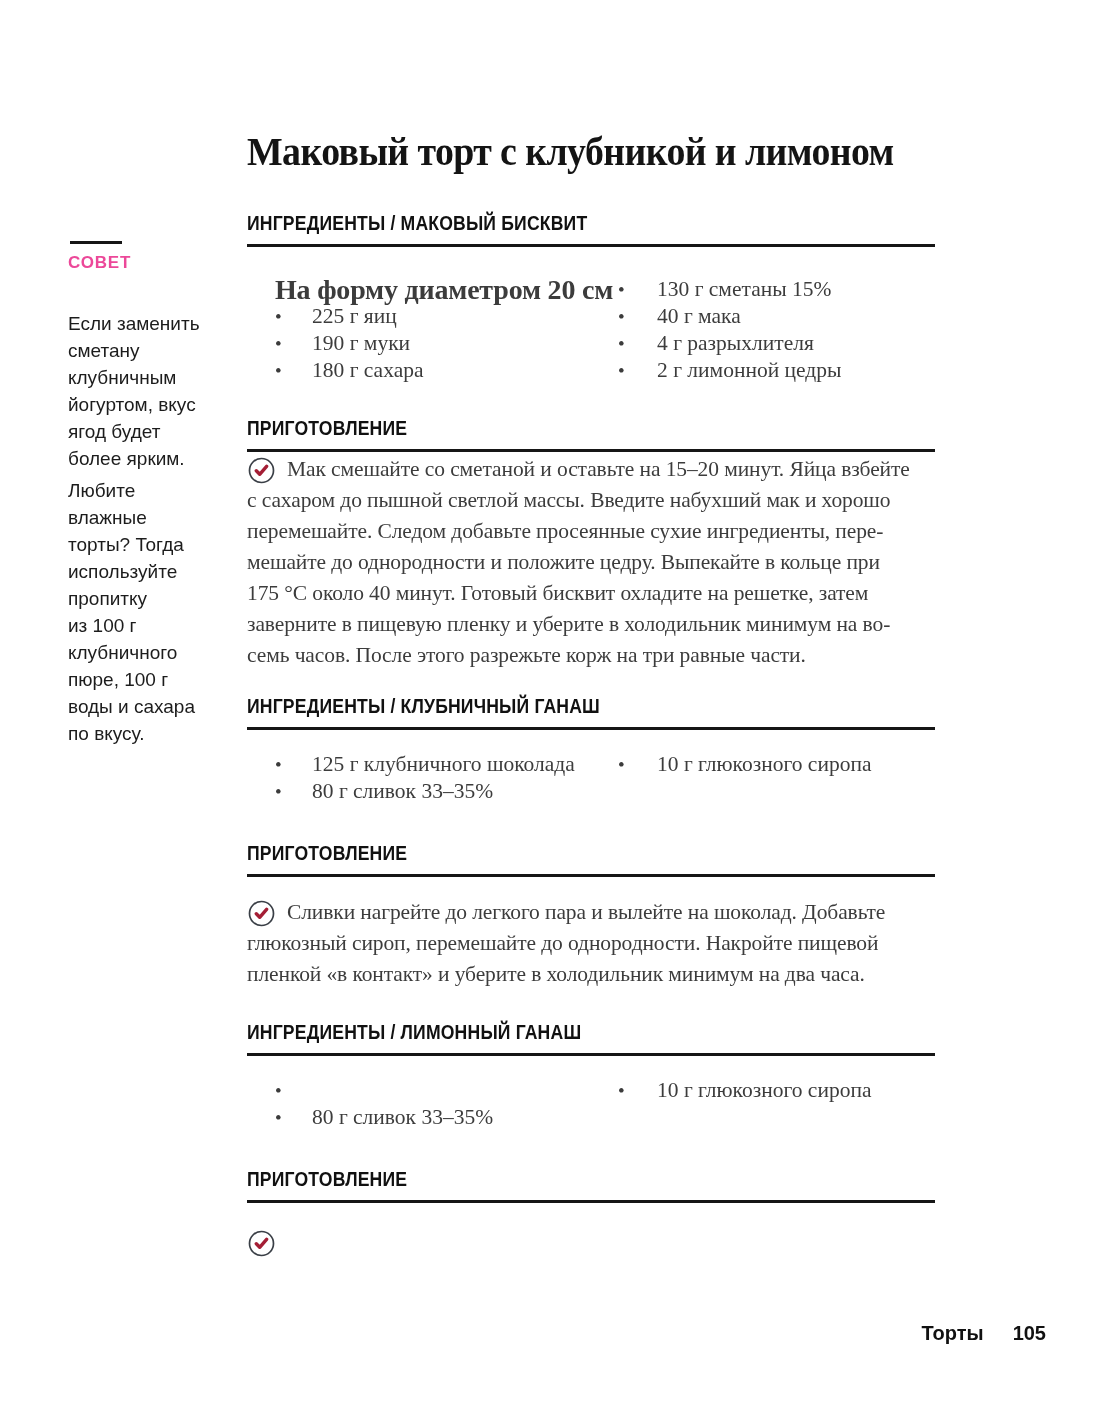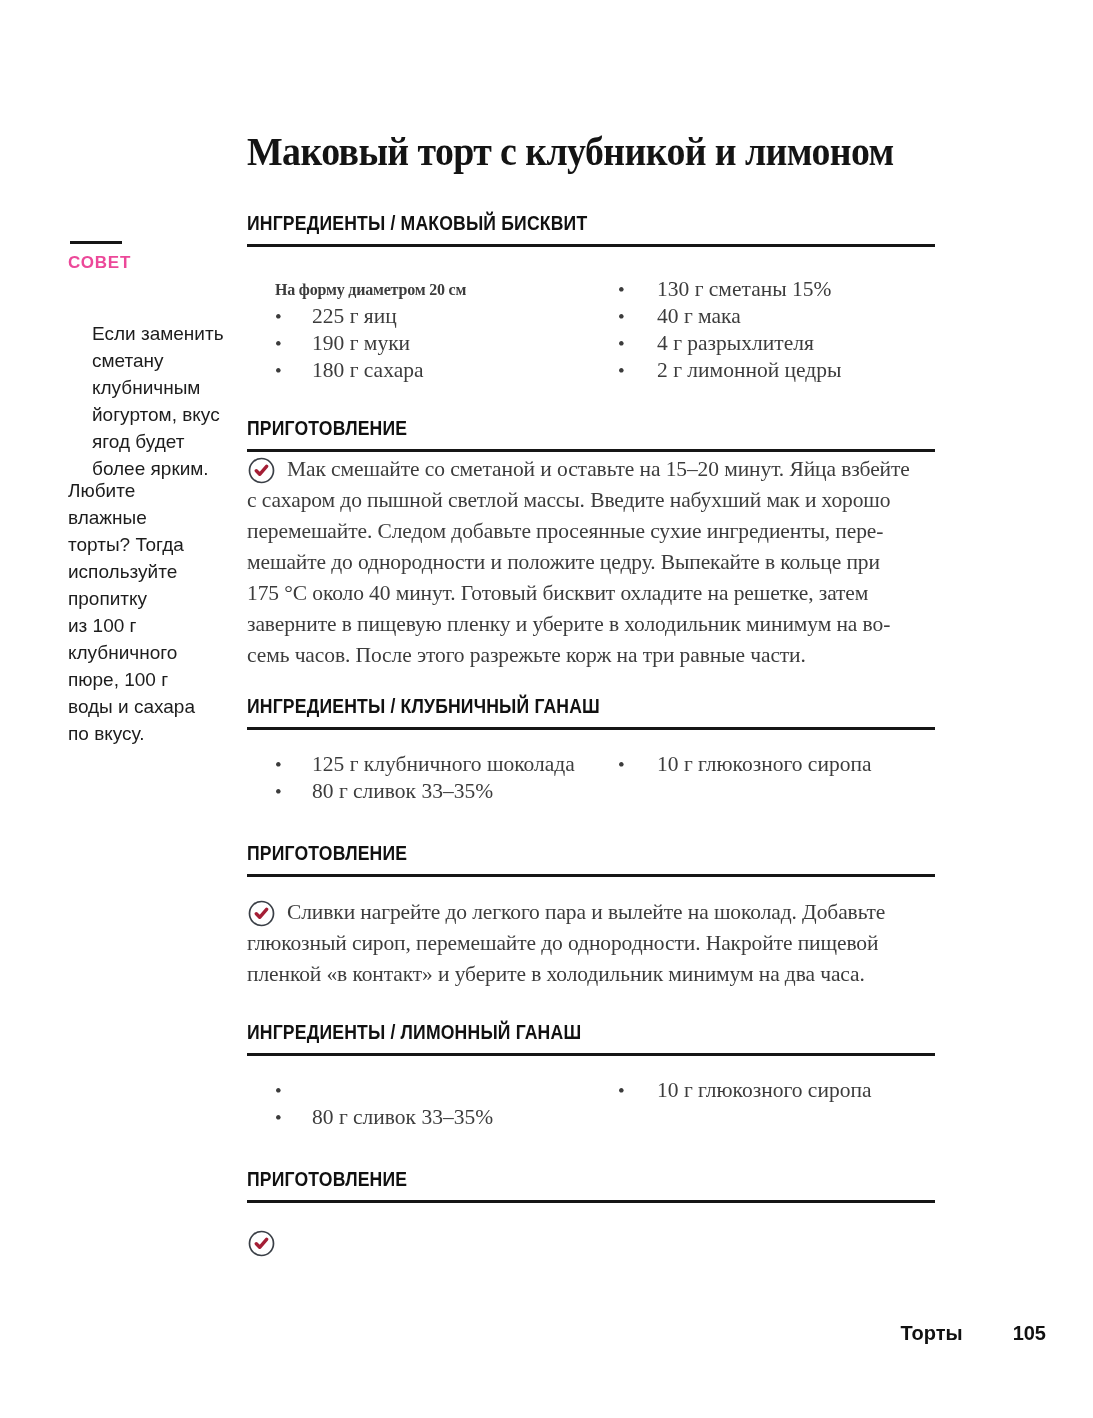--- a/index.html
+++ b/index.html
@@ -36,21 +36,21 @@
     transform-origin:left top;
     white-space:nowrap;
   }
   .sec-rule{height:3px;background:#161616;margin-top:9px;width:688px;}
   
   .ing-block{position:absolute;left:247px;width:690px;color:#3c3c3c;}
   .ing-col{position:absolute;top:0;}
   .ing-col.left{left:28px;width:330px;}
   .ing-col.right{left:371px;width:310px;}
   .ing-form-note{
-    font-weight:bold;font-size:16px;line-height:27px;color:#3c3c3c;
+    font-weight:bold;font-size:28px;line-height:27px;color:#3c3c3c;
     white-space:nowrap;letter-spacing:-0.2px;
   }
   .ing-row{display:flex;font-size:21.5px;line-height:27px;white-space:nowrap;}
   .ing-row .b{flex:none;width:37px;font-size:19px;}
   .ing-col.right .ing-row .b{width:39px;}
   
   .prep{
     position:absolute;left:247px;width:700px;
     font-size:21.5px;line-height:31px;color:#3c3c3c;
     text-indent:40px;letter-spacing:-0.1px;
@@ -62,26 +62,26 @@
     font-family:"Liberation Sans", sans-serif;color:#1c1c1c;}
   .tip-rule{position:absolute;left:2px;top:241px;width:52px;height:3px;background:#161616;}
   .tip-label{
     position:absolute;left:0;top:253px;
     font-weight:bold;font-size:17px;letter-spacing:0.8px;color:#ec4899;
   }
   .tip-par{
     position:absolute;left:0;width:150px;
     font-size:19px;line-height:27px;white-space:pre-line;
   }
-  .tip-par.first{top:320px;margin-left:24px;}
+  .tip-par.first{top:310px;}
   .tip-par.second{top:477px;}
   
   .footer{
     position:absolute;top:1322px;right:47px;
-    display:flex;gap:50px;align-items:baseline;
+    display:flex;gap:29px;align-items:baseline;
     font-family:"Liberation Sans", sans-serif;
     font-weight:bold;font-size:20px;color:#111;
   }
 </style>
 </head>
 <body>
 
 <div class="page">
 
   <div class="sidebar">

